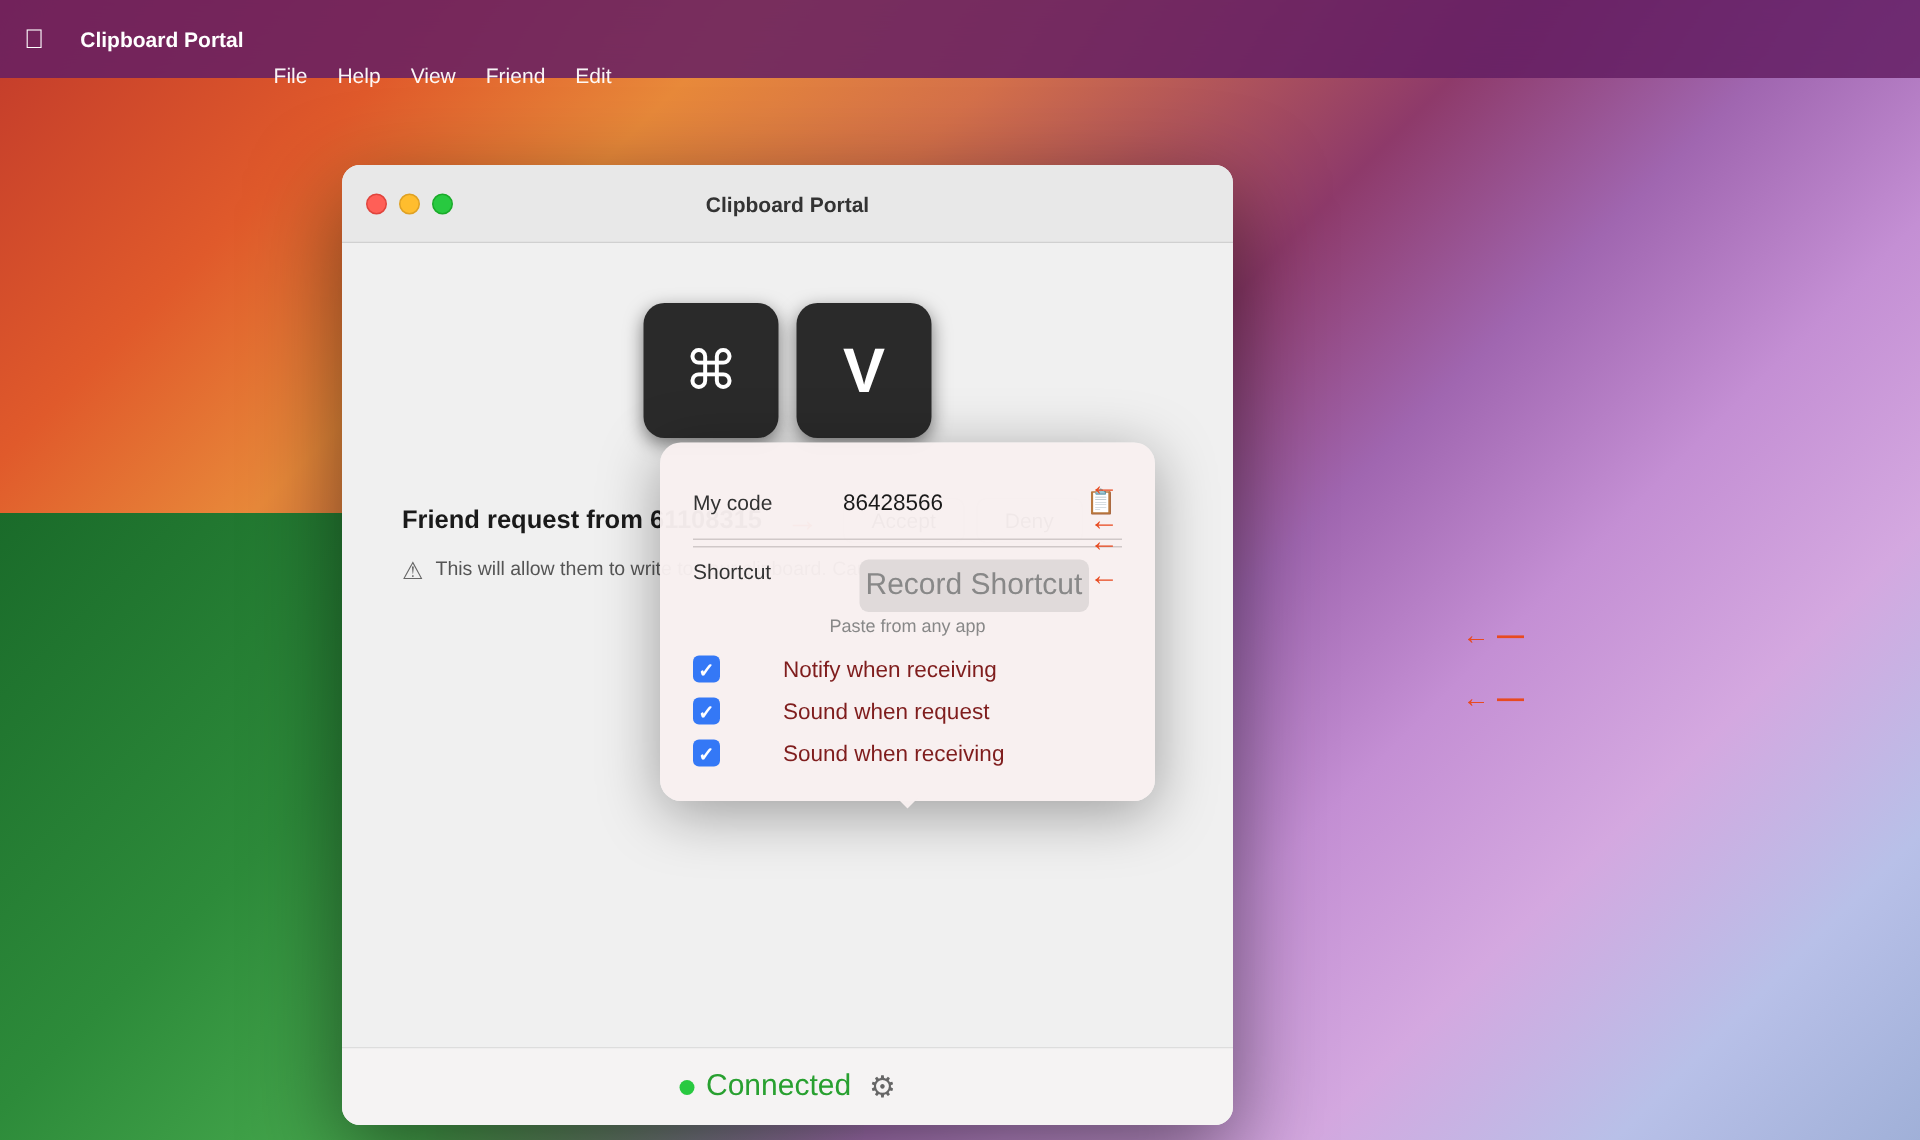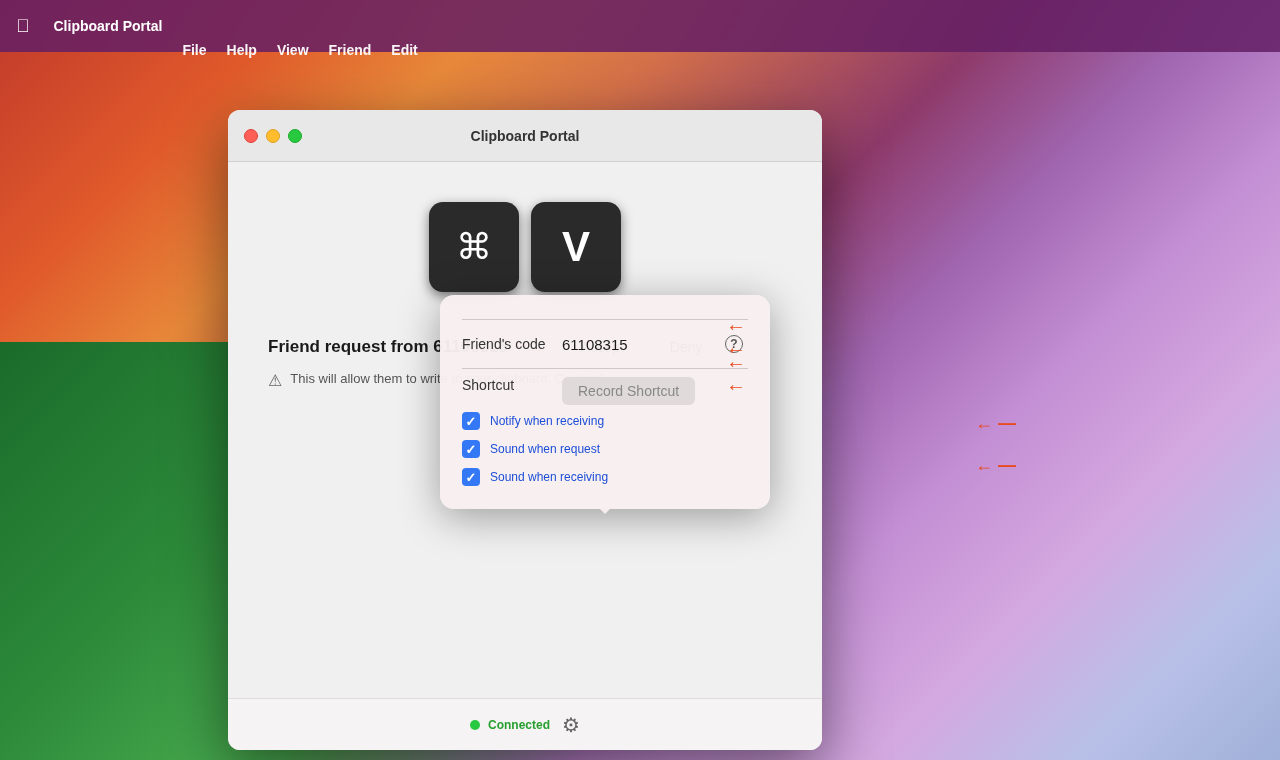--- a/index.html
+++ b/index.html
@@ -65,21 +65,21 @@
     }
 
     .menubar-app-name {
       font-size: 14px;
       font-weight: 700;
       color: white;
     }
 
     .menubar-item {
       font-size: 14px;
-      font-weight: 700;
+      font-weight: 400;
       color: white;
       opacity: 0.95;
       margin-top: 48px;
     }
 
     
     .window {
       position: absolute;
       top: 110px;
       left: 228px;
@@ -288,24 +288,25 @@
     .shortcut-row {
       display: flex;
       align-items: flex-start;
       margin: 8px 0 2px;
     }
 
     .shortcut-btn {
       background: #e0dada;
       border: none;
       border-radius: 6px;
-      padding: 6px 16px;
-      font-size: 14px;
+      padding: 6px 4px;
+      font-size: 20px;
       color: #888;
       cursor: pointer;
+      margin-left: 11px;
     }
 
     .shortcut-hint {
       font-size: 12px;
       color: #888;
       text-align: center;
       margin-bottom: 8px;
     }
 
     .checkbox-row {
@@ -326,22 +327,23 @@
       flex-shrink: 0;
     }
 
     .checkbox-check {
       color: white;
       font-size: 13px;
       font-weight: 700;
     }
 
     .checkbox-label {
-      font-size: 12px;
-      color: #1d4ed8;
+      font-size: 15px;
+      color: #7f1d1d;
+      margin-left: 32px;
     }
 
     
     .arrow-annotation {
       position: absolute;
       color: #e84a20;
       font-size: 20px;
       font-weight: 900;
       pointer-events: none;
     }
@@ -364,23 +366,23 @@
 
     .connected-dot {
       width: 10px;
       height: 10px;
       border-radius: 50%;
       background: #28c940;
       flex-shrink: 0;
     }
 
     .connected-text {
-      font-size: 12px;
+      font-size: 20px;
       color: #28a030;
-      font-weight: 700;
+      font-weight: 400;
     }
 
     .settings-gear {
       font-size: 20px;
       color: #666;
       cursor: pointer;
       margin-left: 4px;
     }
 
     
@@ -451,42 +453,43 @@
   <div class="connected-bar">
     <div class="connected-dot"></div>
     <span class="connected-text">Connected</span>
     <span class="settings-gear">⚙</span>
   </div>
 
 </div>
 
 <div class="settings-popover">
 
+  <div class="settings-row">
+    <span class="settings-label">My code</span>
+    <span class="settings-value">86428566</span>
+    <div class="settings-icon-btn">
+      <span>📋</span>
+    </div>
+  </div>
 
   <div class="arrow-annotation" style="left: 286px; top: 18px;">← ←</div>
 
   <div class="divider"></div>
 
-  <div class="settings-row">
-    <span class="settings-label">Friend's code</span>
-    <span class="settings-value">61108315</span>
-    <div class="settings-icon-btn">
-      <span style="width:18px;height:18px;border-radius:50%;border:1.5px solid #666;display:inline-flex;align-items:center;justify-content:center;font-size:12px;color:#555;font-weight:600;">?</span>
-    </div>
-  </div>
 
   <div class="arrow-annotation" style="left: 286px; top: 55px;">← ←</div>
 
   <div class="divider"></div>
 
   <div class="shortcut-row">
     <span class="settings-label">Shortcut</span>
     <button class="shortcut-btn">Record Shortcut</button>
   </div>
 
+  <div class="shortcut-hint">Paste from any app</div>
 
   <div class="checkbox-row">
     <div class="checkbox">
       <span class="checkbox-check">✓</span>
     </div>
     <span class="checkbox-label">Notify when receiving</span>
   </div>
 
   <div class="checkbox-row">
     <div class="checkbox">

